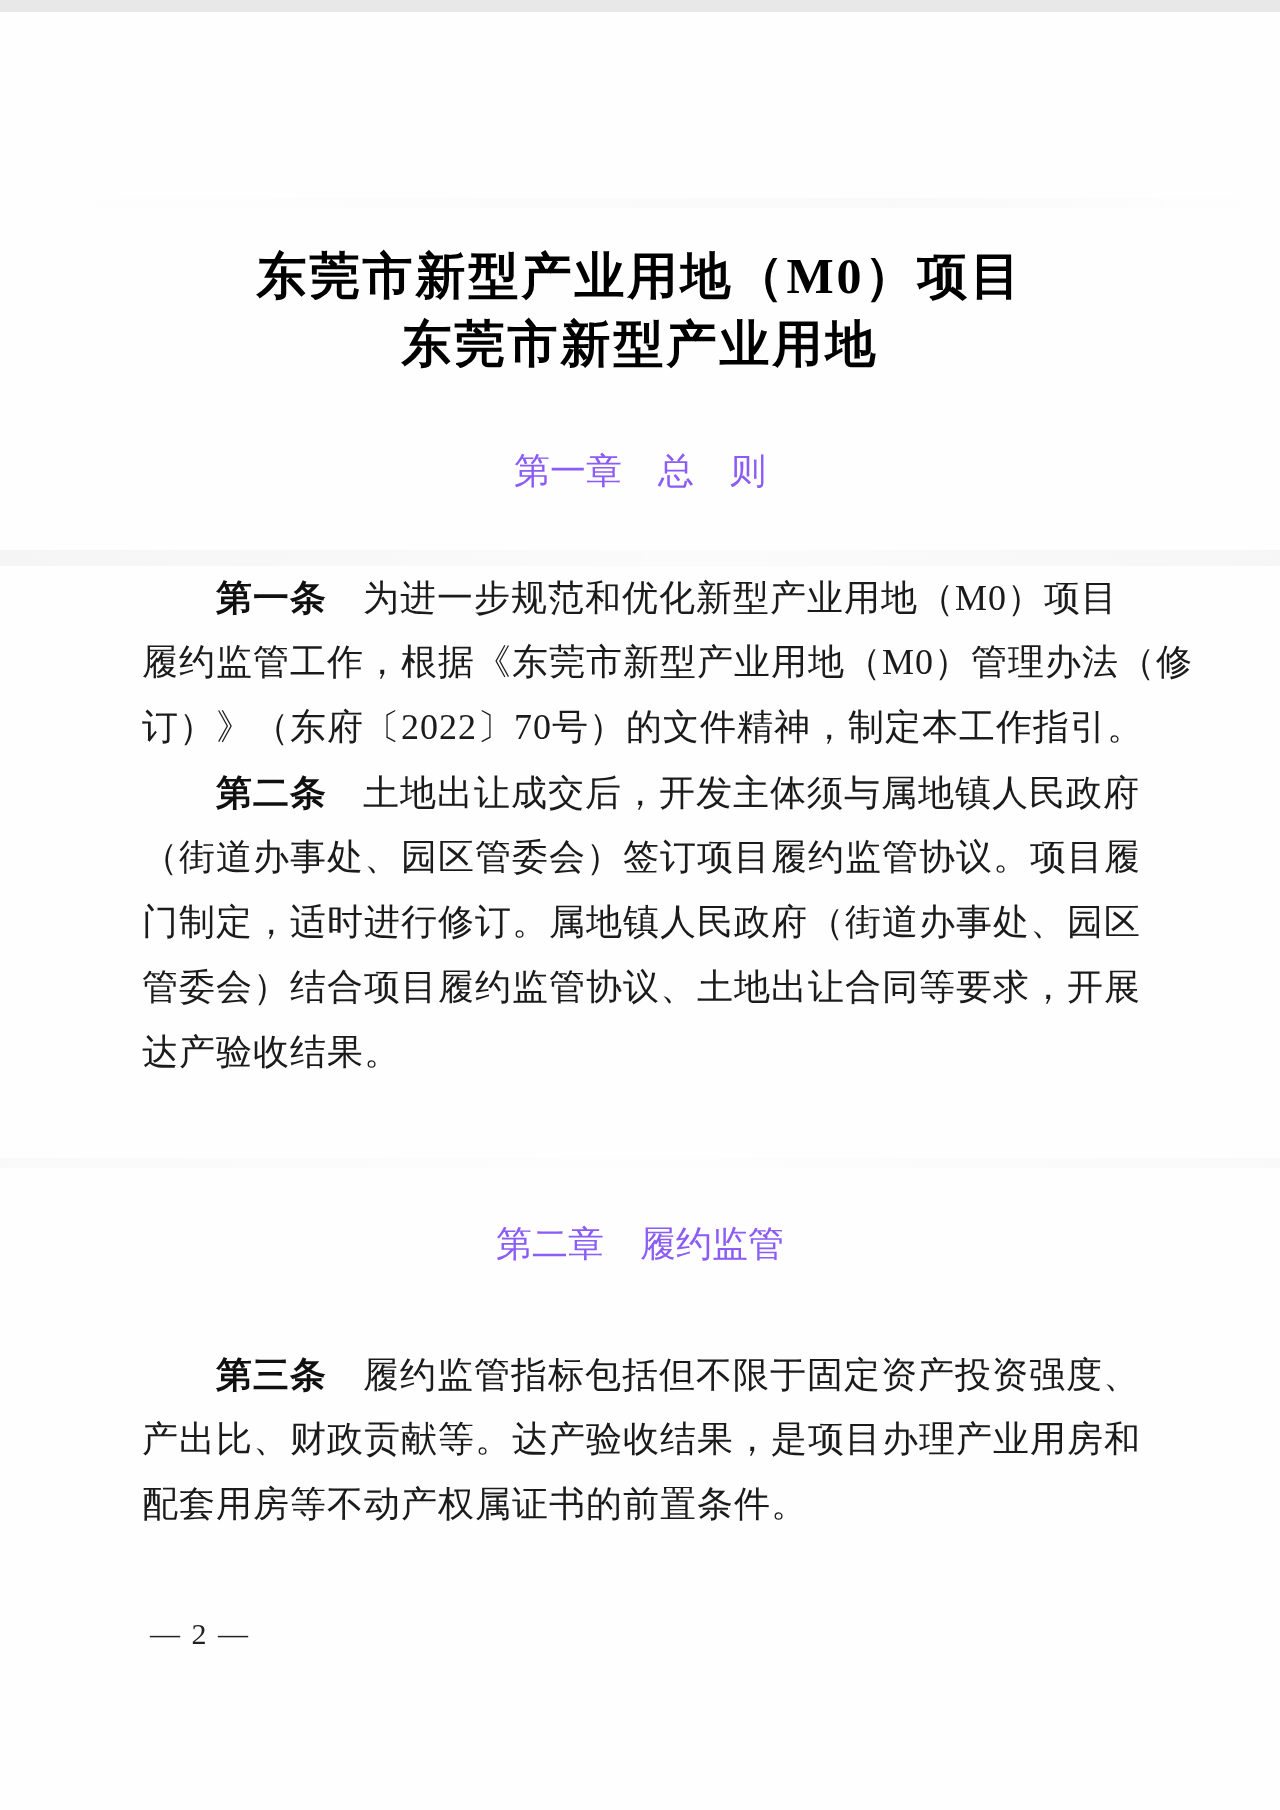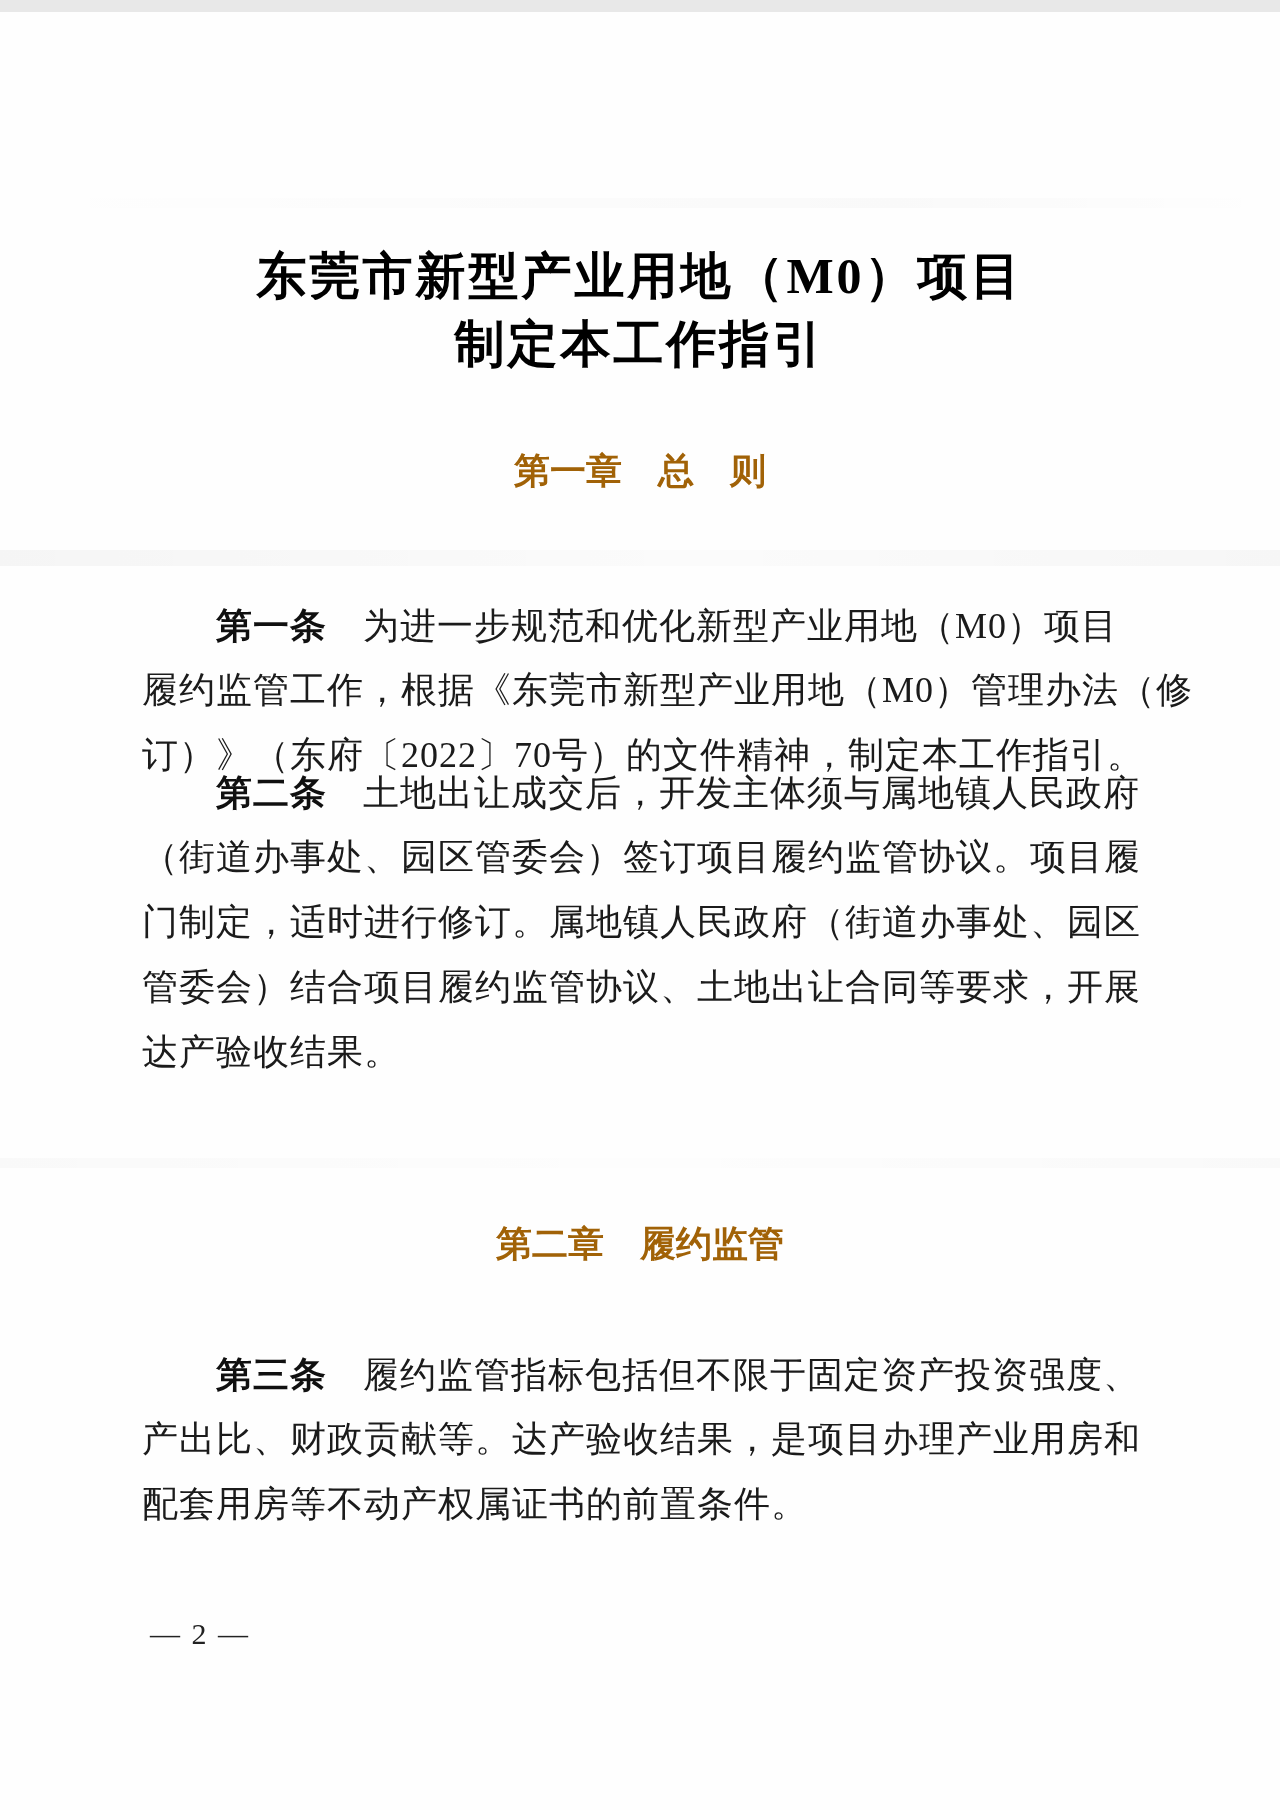--- a/index.html
+++ b/index.html
@@ -43,38 +43,38 @@
     color: #000;
   }
   .title-line { line-height: 68px; }
 
   .chapter-heading {
     position: absolute;
     left: 0;
     width: 100%;
     text-align: center;
     font-family: "Liberation Sans", "DejaVu Sans", sans-serif;
-    font-weight: bold;
+    font-weight: normal;
     font-size: 36px;
     line-height: 46px;
-    color: #a16207;
+    color: #8b5cf6;
   }
   .chapter-heading.ch1 { top: 436px; }
   .chapter-heading.ch2 { top: 1209px; }
 
   .para {
     position: absolute;
     left: 142px;
     width: 1005px;
     font-family: "Liberation Serif", "DejaVu Serif", serif;
     font-size: 36px;
     letter-spacing: 1px;
     color: #1b1b1b;
   }
-  .para.p1 { top: 581px; }
+  .para.p1 { top: 553px; }
   .para.p2 { top: 748px; }
   .para.p3 { top: 1330px; }
 
   .bodyline {
     height: 65px;
     line-height: 65px;
     white-space: nowrap;
   }
   .bodyline.first { padding-left: 74px; }
 
@@ -100,21 +100,21 @@
 <body>
 
 <div class="page">
 
   <div class="streak s1"></div>
   <div class="streak s2"></div>
   <div class="streak s3"></div>
 
   <div class="title-block">
     <div class="title-line">东莞市新型产业用地（M0）项目</div>
-    <div class="title-line">制定本工作指引</div>
+    <div class="title-line">东莞市新型产业用地</div>
   </div>
 
   <div class="chapter-heading ch1">第一章　总　则</div>
 
   <div class="para p1">
     <div class="bodyline first">
       <span class="article-label">第一条</span><span>为进一步规范和优化新型产业用地（M0）项目</span>
     </div>
     <div class="bodyline">履约监管工作，根据《东莞市新型产业用地（M0）管理办法（修</div>
     <div class="bodyline">订）》（东府〔2022〕70号）的文件精神，制定本工作指引。</div>

